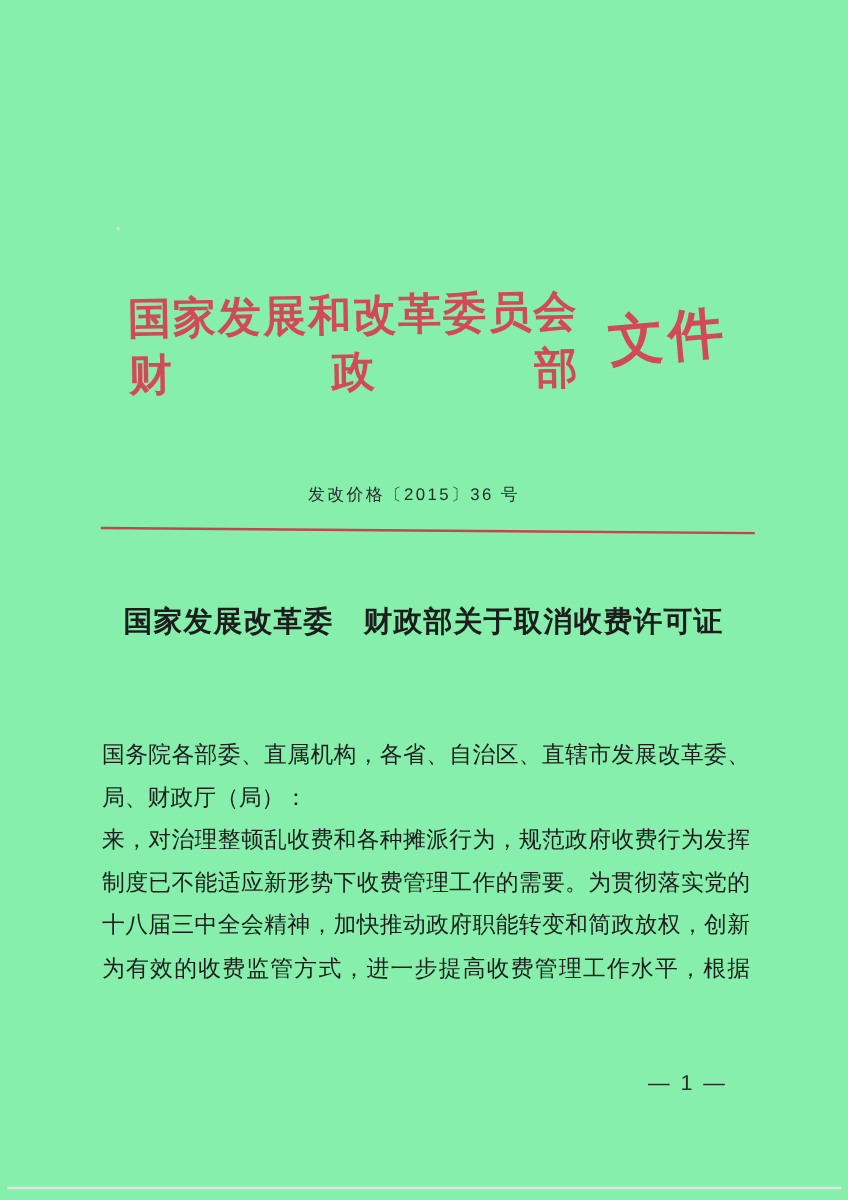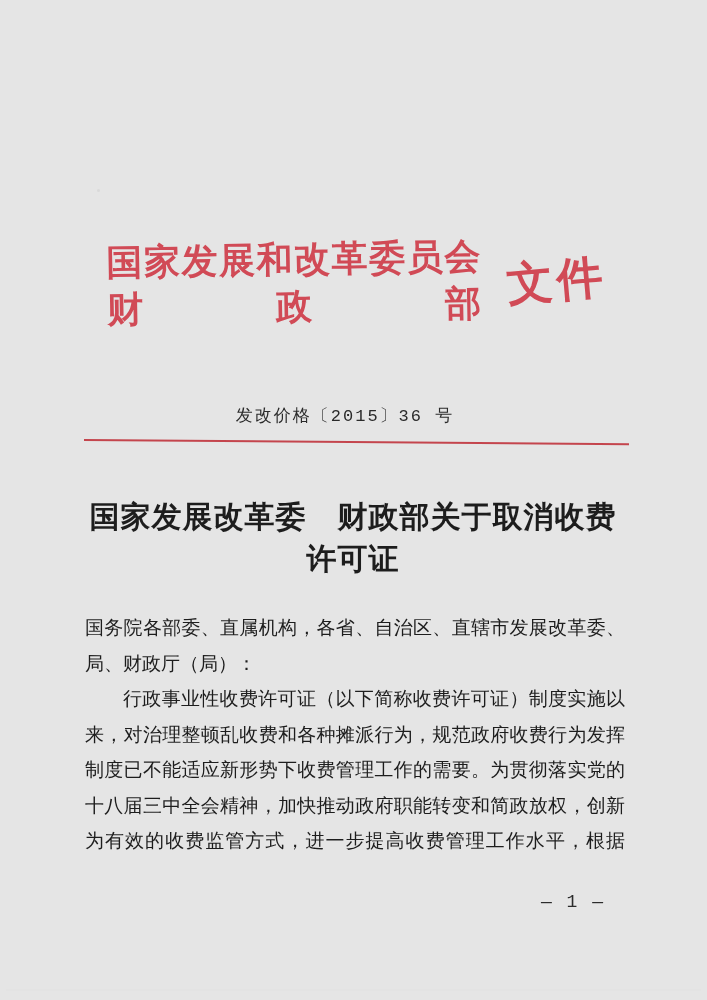--- a/index.html
+++ b/index.html
@@ -4,23 +4,23 @@
 <style>
   html, body {
     margin: 0;
     padding: 0;
     background: #ffffff;
   }
   .page {
     position: relative;
     width: 707px;
     height: 1000px;
-    background: #e5e5e5;
+    background: #86efac;
     overflow: hidden;
-    font-family: Liberation Mono, monospace;
+    font-family: Liberation Sans, sans-serif;
   }
   
   .letterhead {
     position: absolute;
     top: 242px;
     left: 106px;
     display: flex;
     align-items: center;
     transform: rotate(-1deg);
     transform-origin: left top;
@@ -46,21 +46,21 @@
     transform: rotate(-4deg);
     white-space: nowrap;
   }
   
   .doc-number {
     position: absolute;
     top: 404px;
     left: 75px;
     width: 540px;
     text-align: center;
-    font-size: 17px;
+    font-size: 14px;
     letter-spacing: 2px;
     color: #2a2a2a;
   }
   
   .red-rule {
     position: absolute;
     top: 439px;
     left: 84px;
     width: 545px;
     height: 2px;
@@ -68,21 +68,21 @@
     transform: rotate(0.45deg);
     transform-origin: left center;
   }
   
   .title {
     position: absolute;
     top: 498px;
     left: 78px;
     width: 550px;
     text-align: center;
-    font-size: 30px;
+    font-size: 24px;
     font-weight: bold;
     line-height: 42px;
     letter-spacing: 1px;
     color: #1d1d1d;
   }
   
   .body-block {
     position: absolute;
     top: 612px;
     left: 85px;
@@ -150,21 +150,20 @@
 
   <div class="red-rule"></div>
 
   <div class="title">
     <div>国家发展改革委　财政部关于取消收费许可证</div>
   </div>
 
   <div class="body-block">
     <div class="bline jfull">国务院各部委、直属机构，各省、自治区、直辖市发展改革委、物价</div>
     <div class="bline">局、财政厅（局）：</div>
-    <div class="bline jfull indent">行政事业性收费许可证（以下简称收费许可证）制度实施以</div>
     <div class="bline jfull">来，对治理整顿乱收费和各种摊派行为，规范政府收费行为发挥了</div>
     <div class="bline jfull">制度已不能适应新形势下收费管理工作的需要。为贯彻落实党的</div>
     <div class="bline jfull">十八届三中全会精神，加快推动政府职能转变和简政放权，创新更</div>
     <div class="bline jfull">为有效的收费监管方式，进一步提高收费管理工作水平，根据《国</div>
   </div>
 
   <div class="page-number">— 1 —</div>
 
   <div class="page-edge"></div>
 

